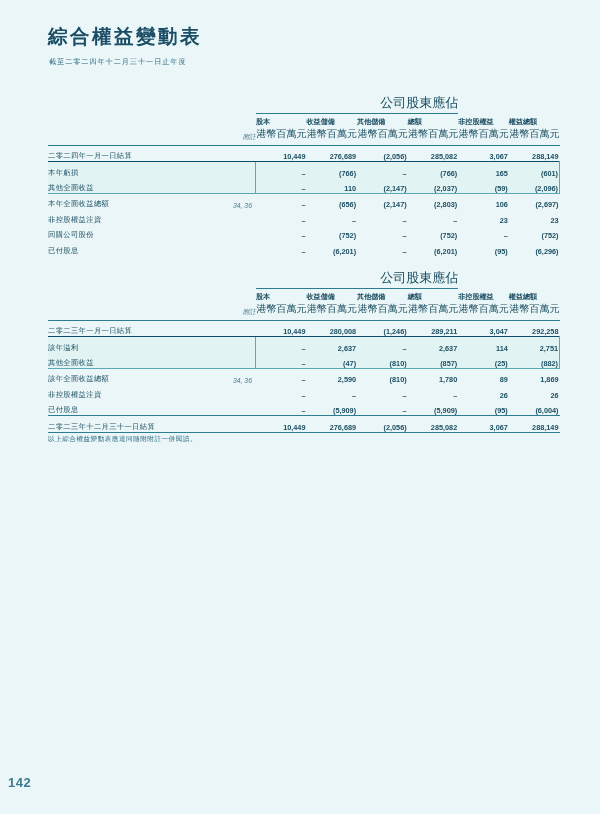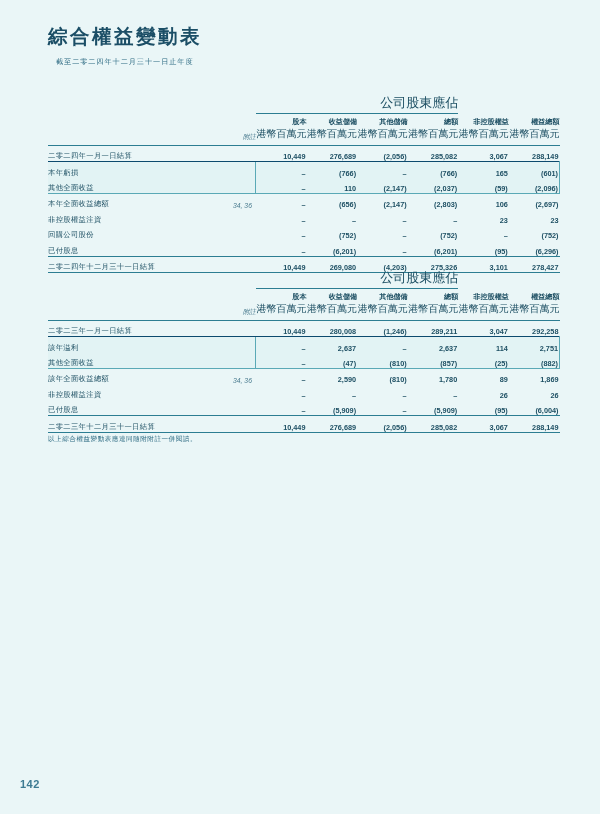--- a/index.html
+++ b/index.html
@@ -36,21 +36,21 @@
     font-weight: 700;
     letter-spacing: 2.5px;
     color: #1b4e66;
     margin: 0;
     line-height: 1.25;
   }
   .doc-subtitle {
     font-size: 7.2px;
     letter-spacing: 0.9px;
     color: #2c6a82;
-    margin: 9px 0 0 8px;
+    margin: 9px 0 0 1px;
     line-height: 1.3;
   }
 
   
   .stmt {
     position: absolute;
     left: 48px;
     width: 512px;
     border-collapse: collapse;
     font-size: 7.1px;
@@ -79,21 +79,20 @@
     text-align: right;
     font-size: 13px;
     color: #1d4f63;
     padding-bottom: 2px;
     border-bottom: 0.8px solid #2c7d92;
     font-family: Liberation Mono, monospace;
   }
 
   
   .colhead-row td {
-    text-align: right;
     font-size: 7.1px;
     line-height: 1.45;
     color: #1d4f63;
     font-weight: 700;
     padding-top: 3px;
     white-space: nowrap;
   }
   .colhead-row td.note-head {
     font-style: italic;
     font-weight: normal;
@@ -160,23 +159,23 @@
     width: 512px;
     font-size: 6.6px;
     letter-spacing: 0.5px;
     color: #2c6a82;
     line-height: 1.4;
   }
 
   
   .page-number {
     position: absolute;
-    left: 20px;
+    left: 8px;
     bottom: 24px;
-    font-size: 11px;
+    font-size: 13px;
     font-weight: 700;
     color: #3d7b92;
     letter-spacing: 0.5px;
   }
 </style>
 </head>
 <body>
 
 <div class="page">
 
@@ -285,30 +284,20 @@
         <tr class="data-row">
           <td class="rowlabel">已付股息</td>
           <td class="note"></td>
           <td class="num">–</td>
           <td class="num">(6,201)</td>
           <td class="num">–</td>
           <td class="num">(6,201)</td>
           <td class="num">(95)</td>
           <td class="num">(6,296)</td>
         </tr>
-        <tr class="data-row row-total-top row-total-bottom">
-          <td class="rowlabel">二零二四年十二月三十一日結算</td>
-          <td class="note"></td>
-          <td class="num">10,449</td>
-          <td class="num">269,080</td>
-          <td class="num">(4,203)</td>
-          <td class="num">275,326</td>
-          <td class="num">3,101</td>
-          <td class="num">278,427</td>
-        </tr>
       </tbody>
   </table>
 
   <table class="stmt table-two">
     <colgroup>
       <col class="col-label">
         <col class="col-note">
       <col class="col-num">
         <col class="col-num">
         <col class="col-num">

